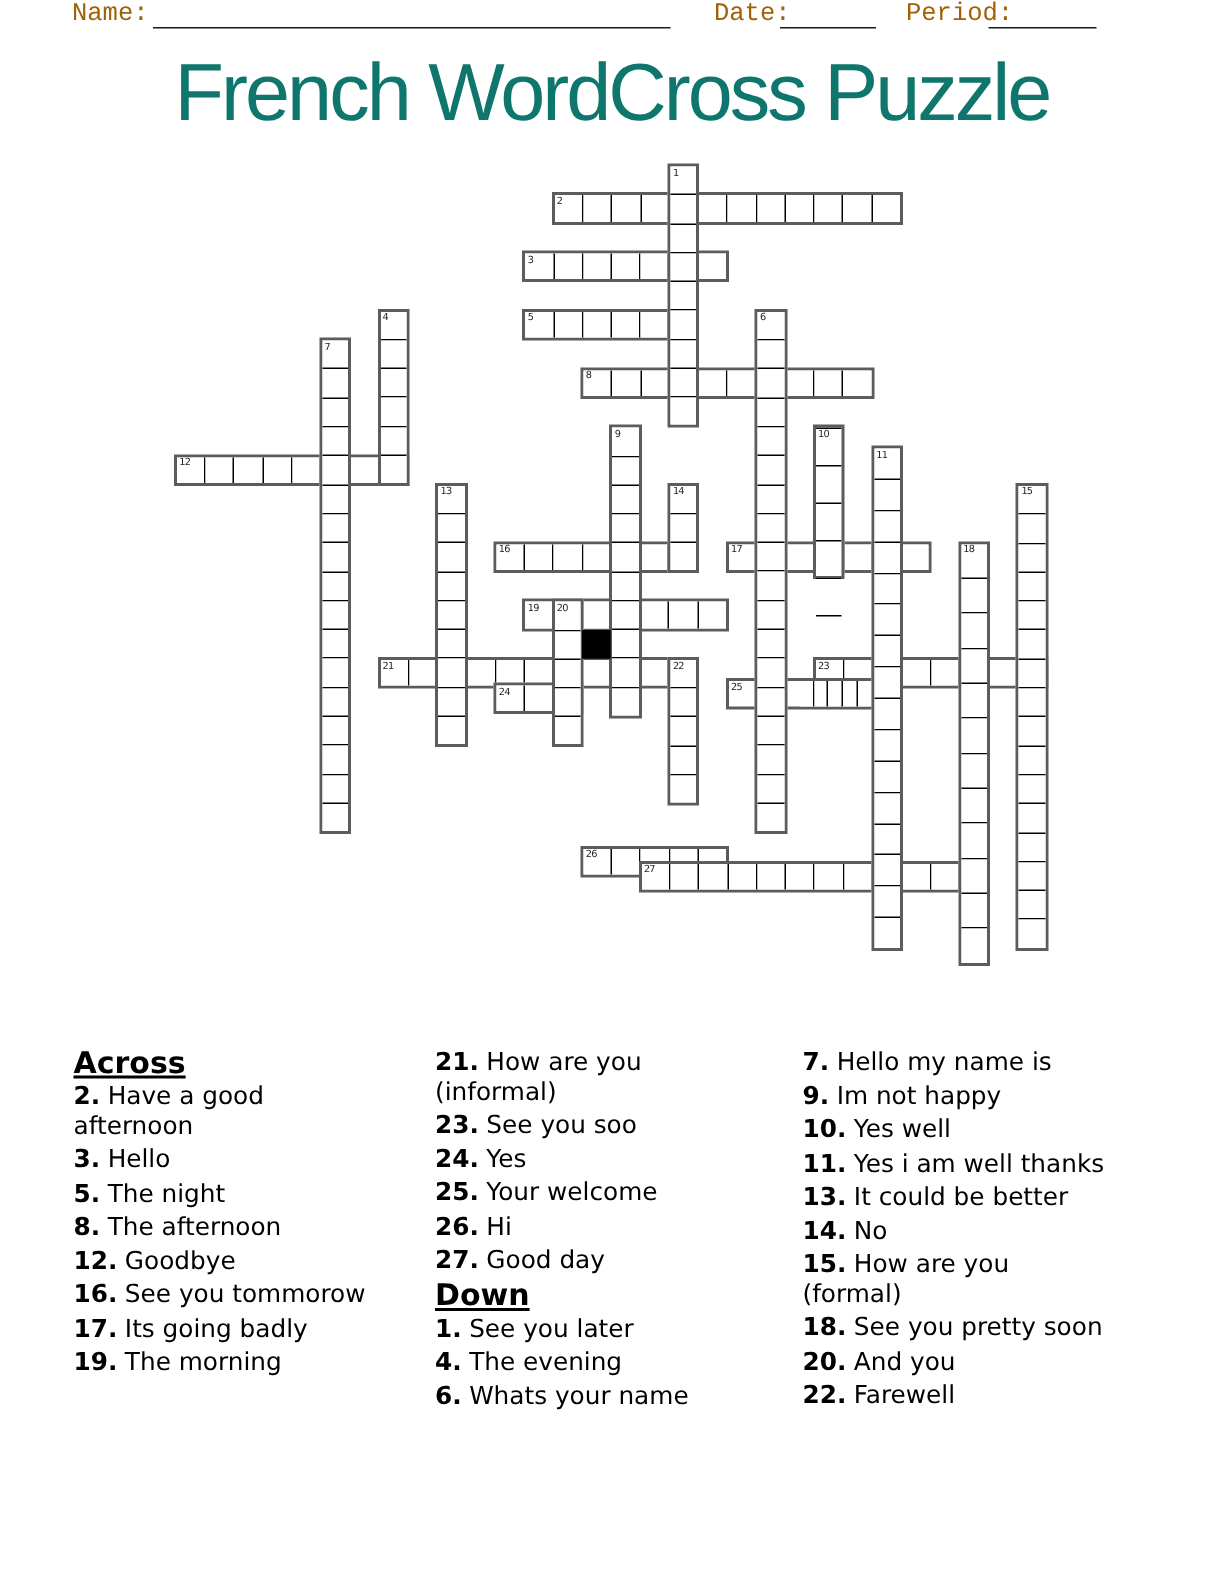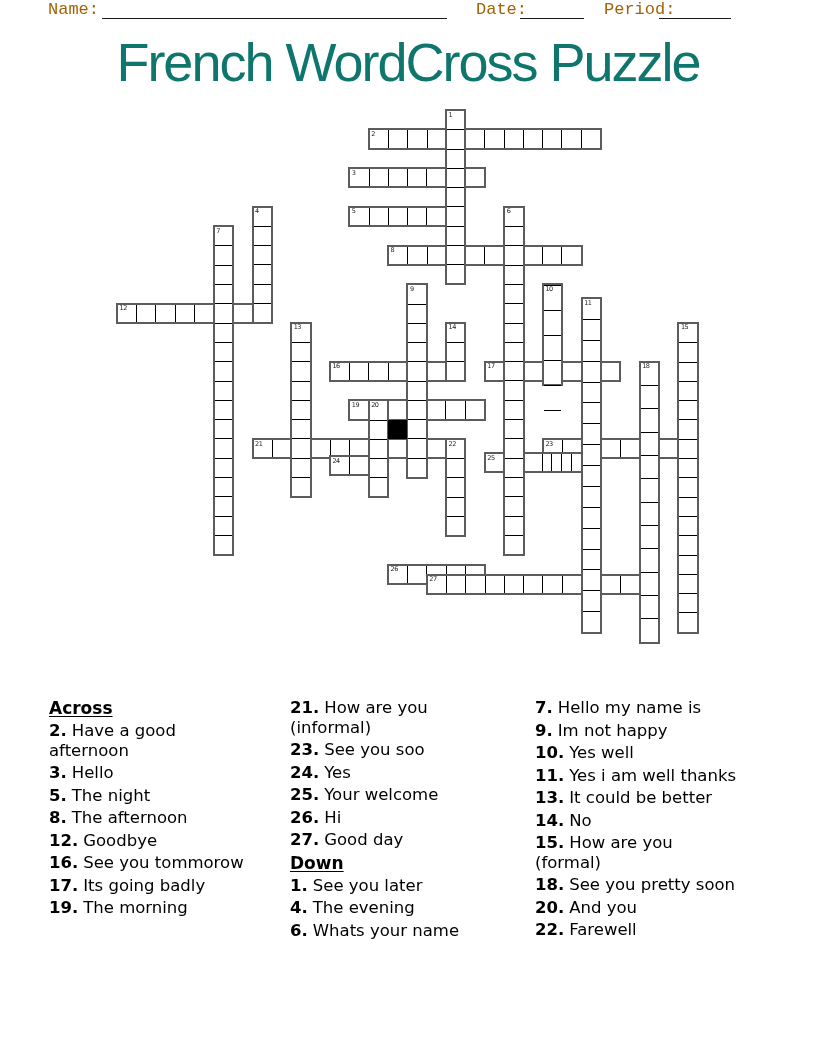--- a/index.html
+++ b/index.html
@@ -34,21 +34,21 @@
     position:absolute;top:0.5px;left:1.5px;font-size:6.5px;line-height:7px;
     color:#222;letter-spacing:-0.5px;
   }
   .black{position:absolute;background:#000;border:1px solid #000;box-sizing:border-box;}
   
   .cluecol{position:absolute;top:698px;}
   .cluecol0{left:49px;width:238px;}
   .cluecol1{left:290px;width:244px;}
   .cluecol2{left:535px;width:266px;}
   .cluehead{
-    font-weight:bold;font-size:17px;line-height:20px;margin-bottom:3px;
+    font-weight:bold;font-size:20px;line-height:20px;margin-bottom:3px;
     text-decoration:underline;text-underline-offset:2px;
   }
   .clue{font-size:16.5px;line-height:19.5px;margin-bottom:3px;}
   .cnum{font-weight:bold;margin-right:5px;}
   .ctext{white-space:pre-line;}
 </style>
 </head>
 <body>
 
 <div>

